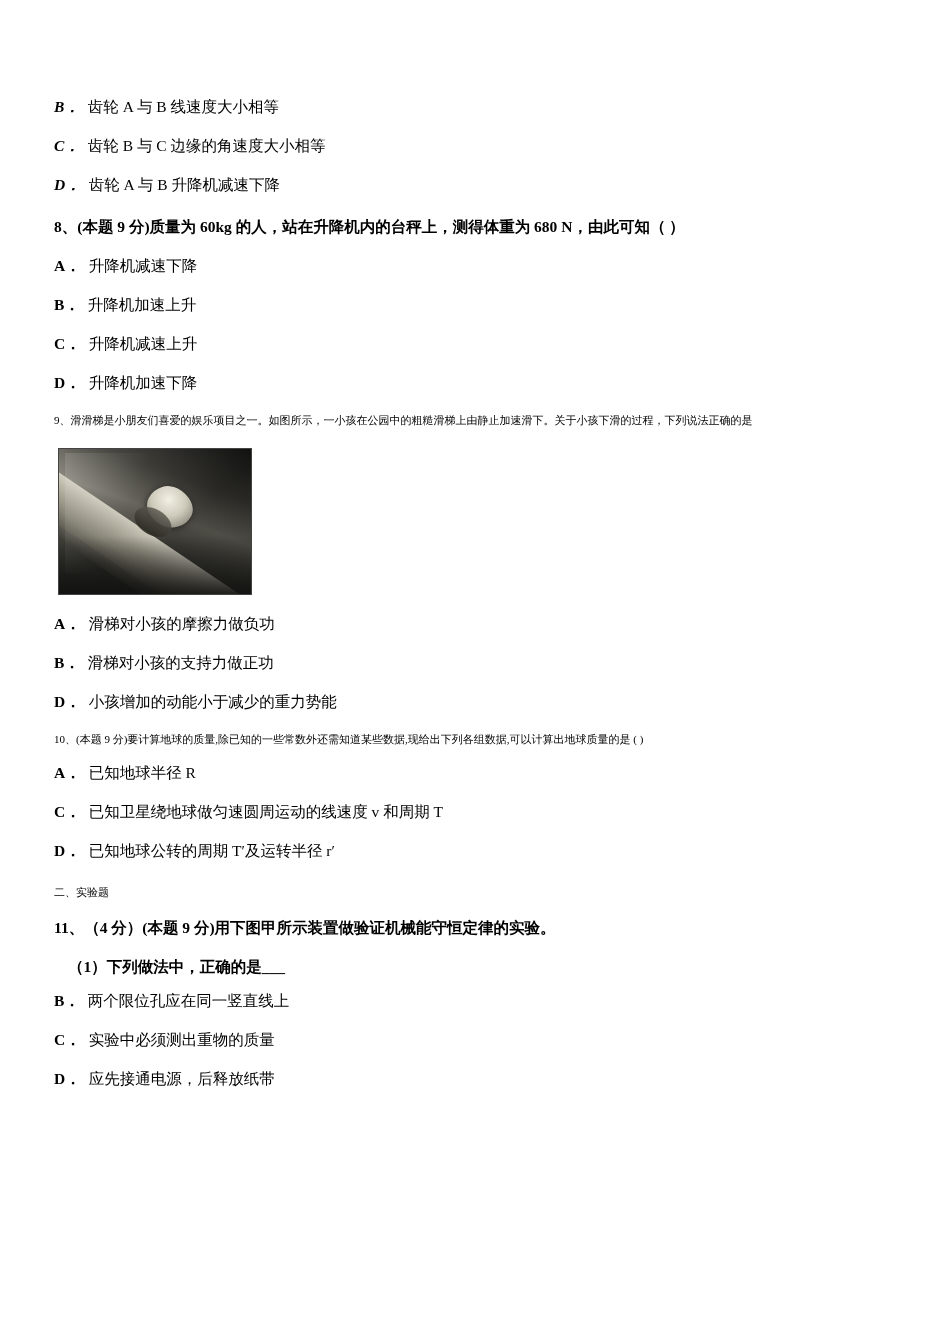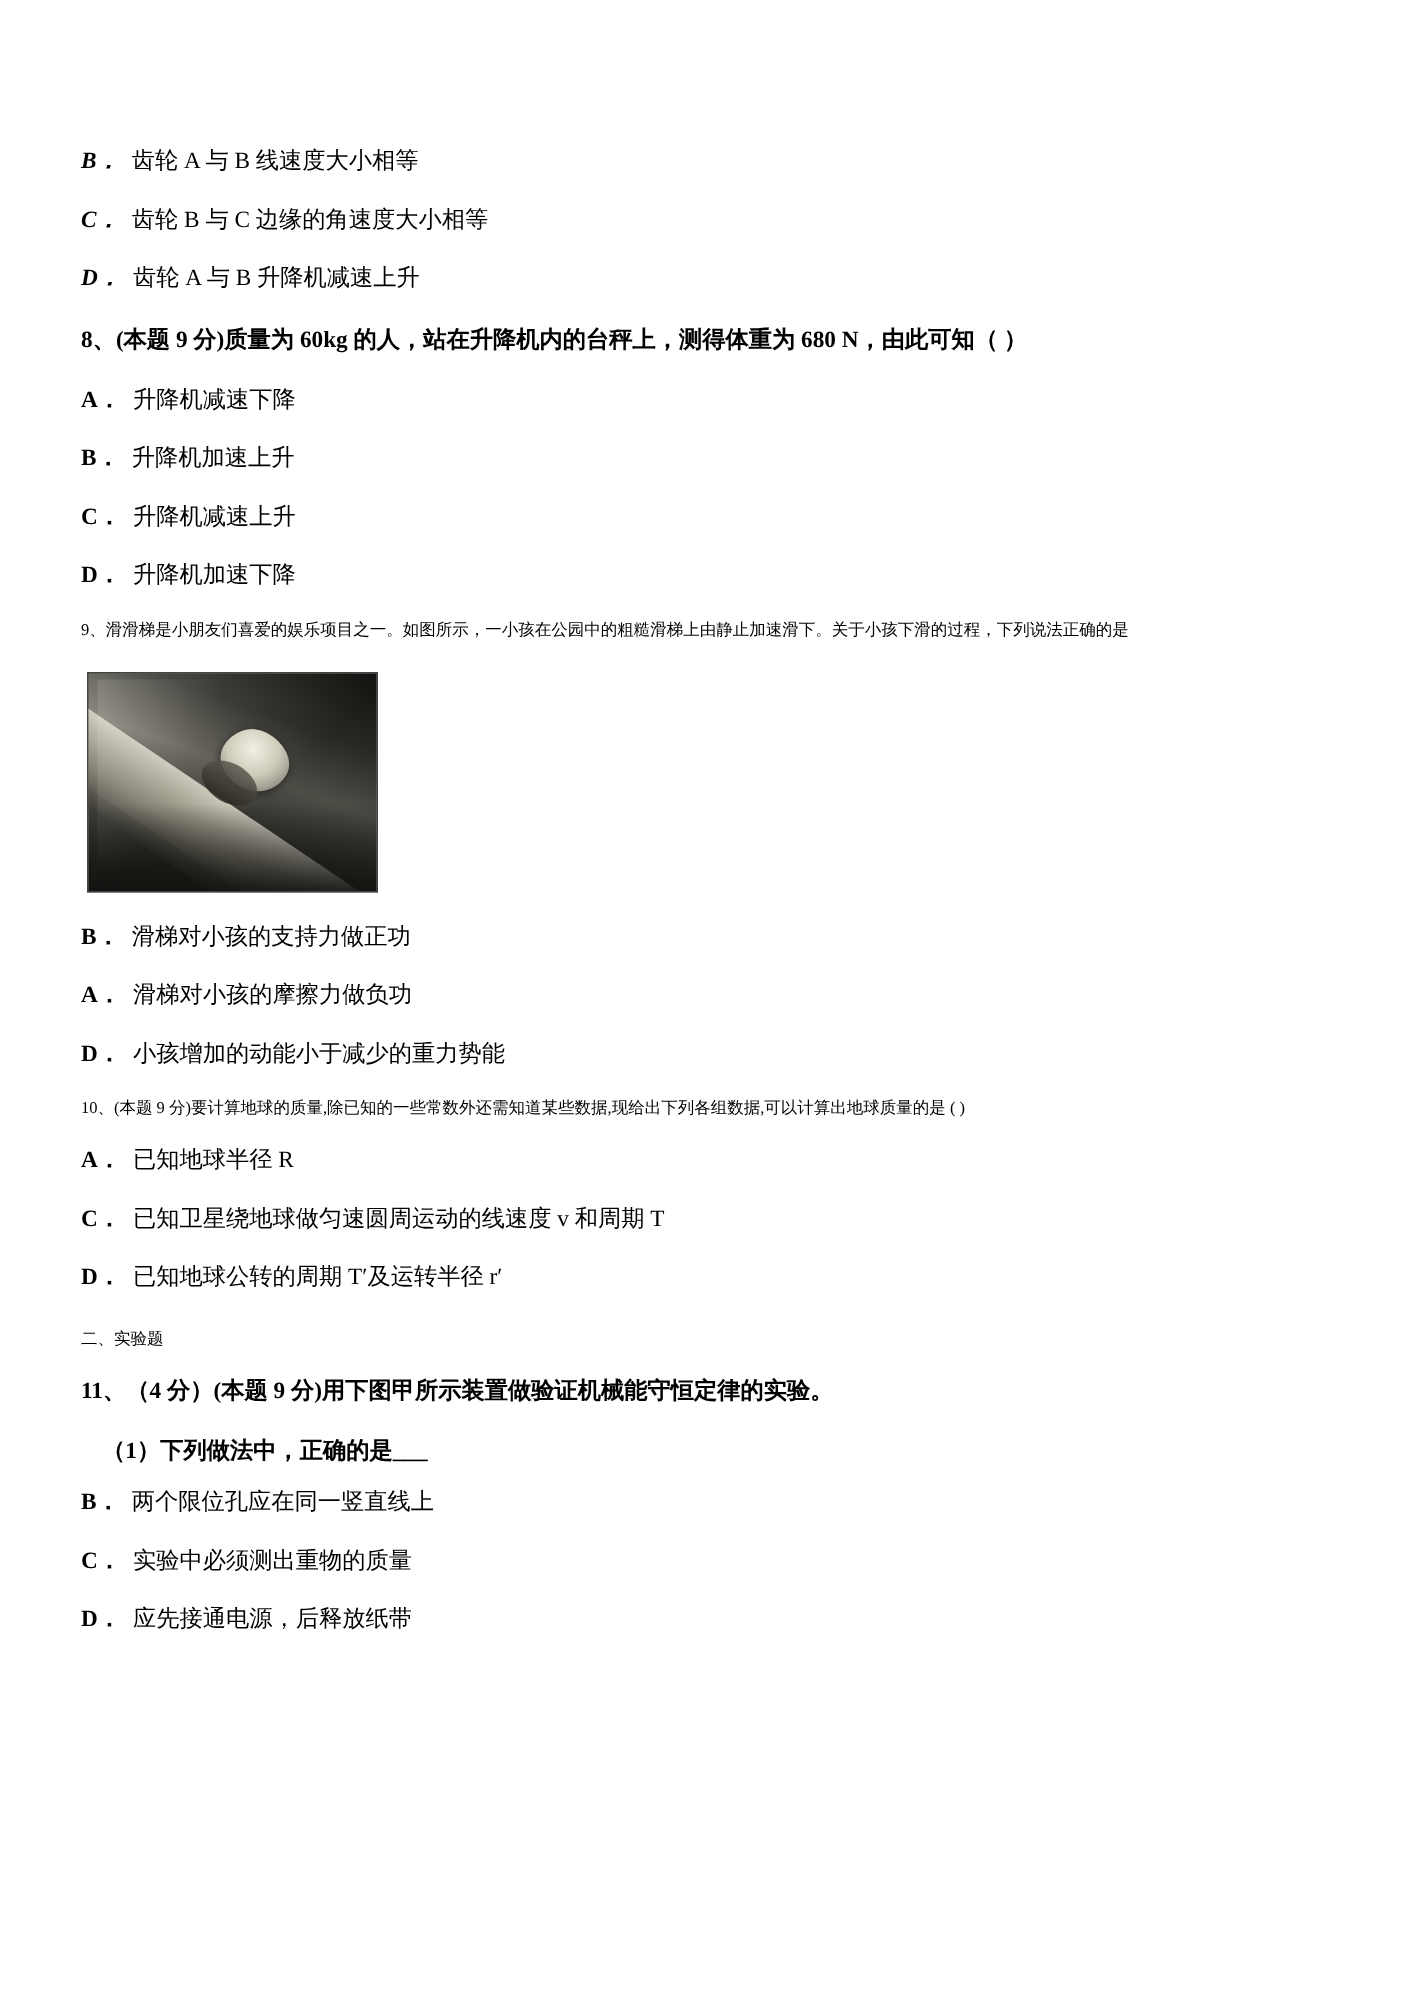--- a/index.html
+++ b/index.html
@@ -156,21 +156,21 @@
 
     <div class="opt">
       <span class="lbl">B．</span><span>齿轮 A 与 B 线速度大小相等</span>
     </div>
 
     <div class="opt">
       <span class="lbl">C．</span><span>齿轮 B 与 C 边缘的角速度大小相等</span>
     </div>
 
     <div class="opt">
-      <span class="lbl">D．</span><span>齿轮 A 与 B 升降机减速上升</span>
+      <span class="lbl">D．</span><span>齿轮 A 与 B 升降机减速下降</span>
     </div>
 
     <div class="qline">
       <span class="qnum">8、</span><span class="bold">(本题 9 分)质量为 60kg 的人，站在升降机内的台秤上，测得体重为 680 N，由此可知（    ）</span>
     </div>
 
     <div class="opt">
       <span class="lbl-plain">A．</span><span>升降机减速下降</span>
     </div>
 
@@ -194,25 +194,25 @@
         <div class="fig-slide"></div>
         <div class="fig-slide2"></div>
         <div class="fig-child"></div>
         <div class="fig-child2"></div>
         <div class="fig-streak"></div>
         <div class="fig-dark"></div>
       </div>
     </div>
 
     <div class="opt">
+      <span class="lbl-plain">A．</span><span>滑梯对小孩的摩擦力做负功</span>
+    </div>
+
+    <div class="opt">
       <span class="lbl-plain">B．</span><span>滑梯对小孩的支持力做正功</span>
-    </div>
-
-    <div class="opt">
-      <span class="lbl-plain">A．</span><span>滑梯对小孩的摩擦力做负功</span>
     </div>
 
 
     <div class="opt">
       <span class="lbl-plain">D．</span><span>小孩增加的动能小于减少的重力势能</span>
     </div>
 
     <div class="para">10、(本题 9 分)要计算地球的质量,除已知的一些常数外还需知道某些数据,现给出下列各组数据,可以计算出地球质量的是   (      )</div>
 
     <div class="opt">

